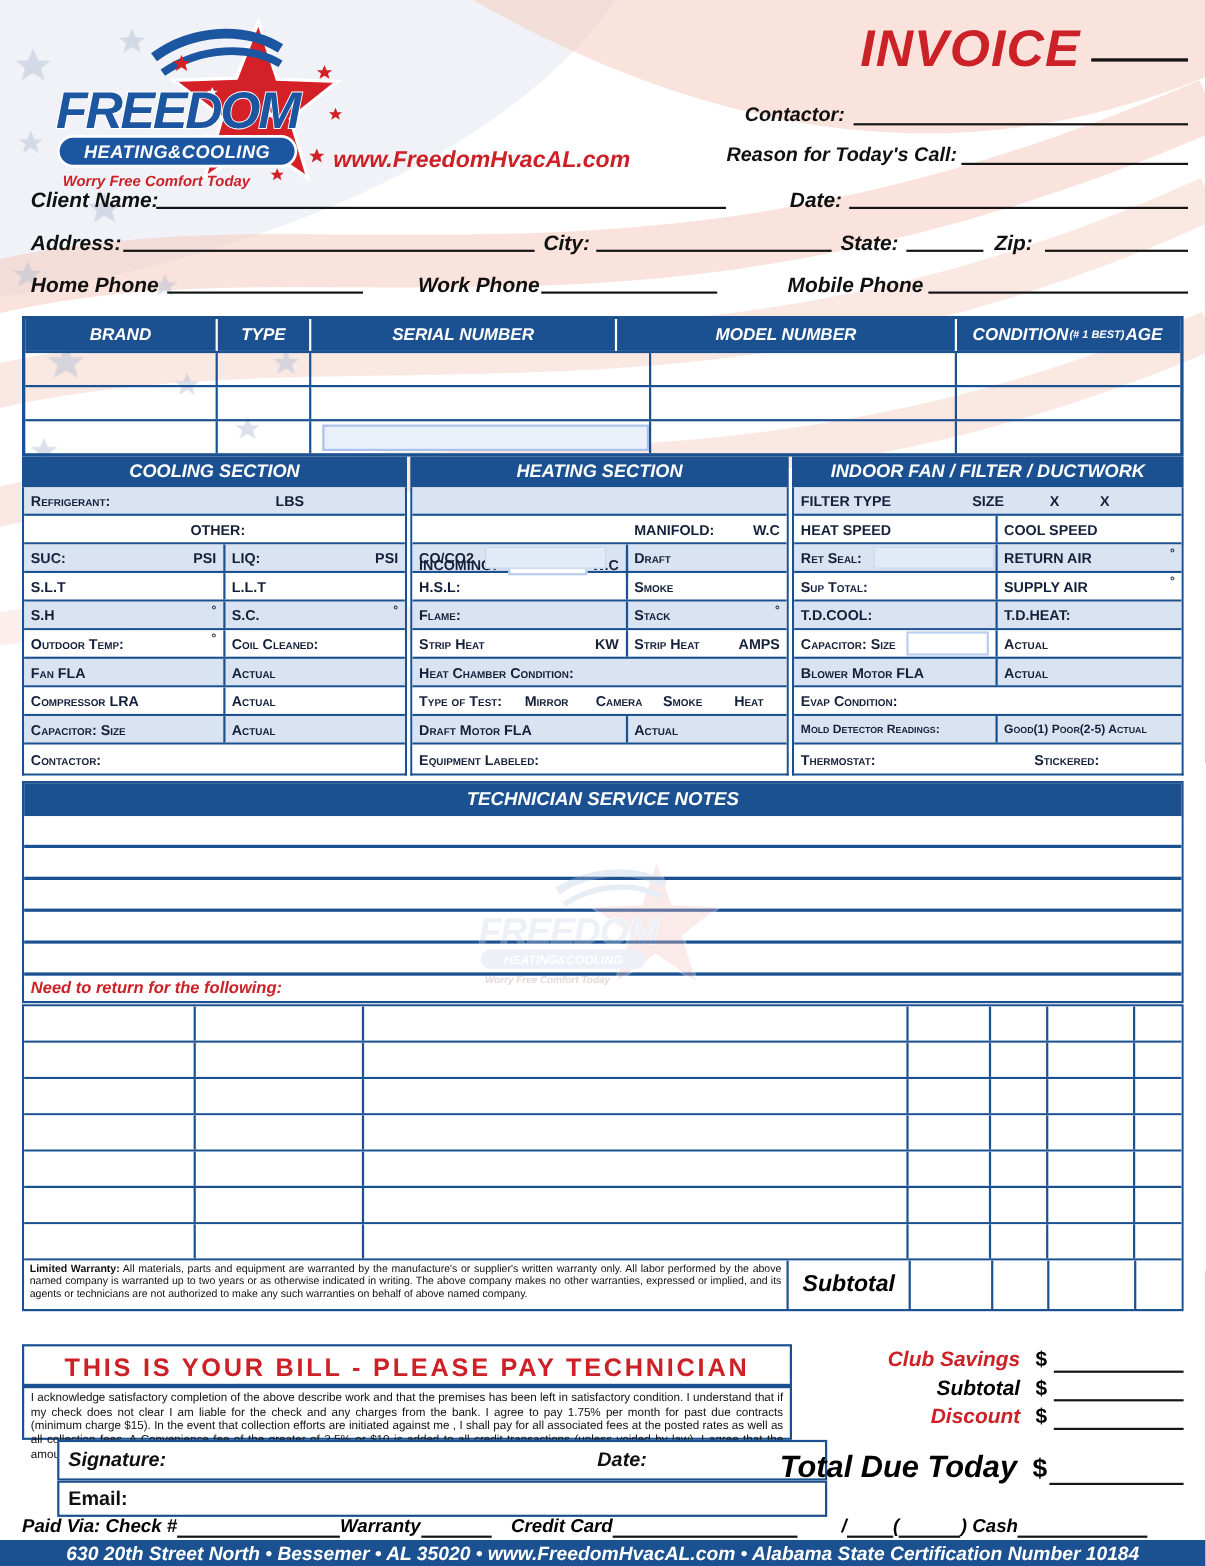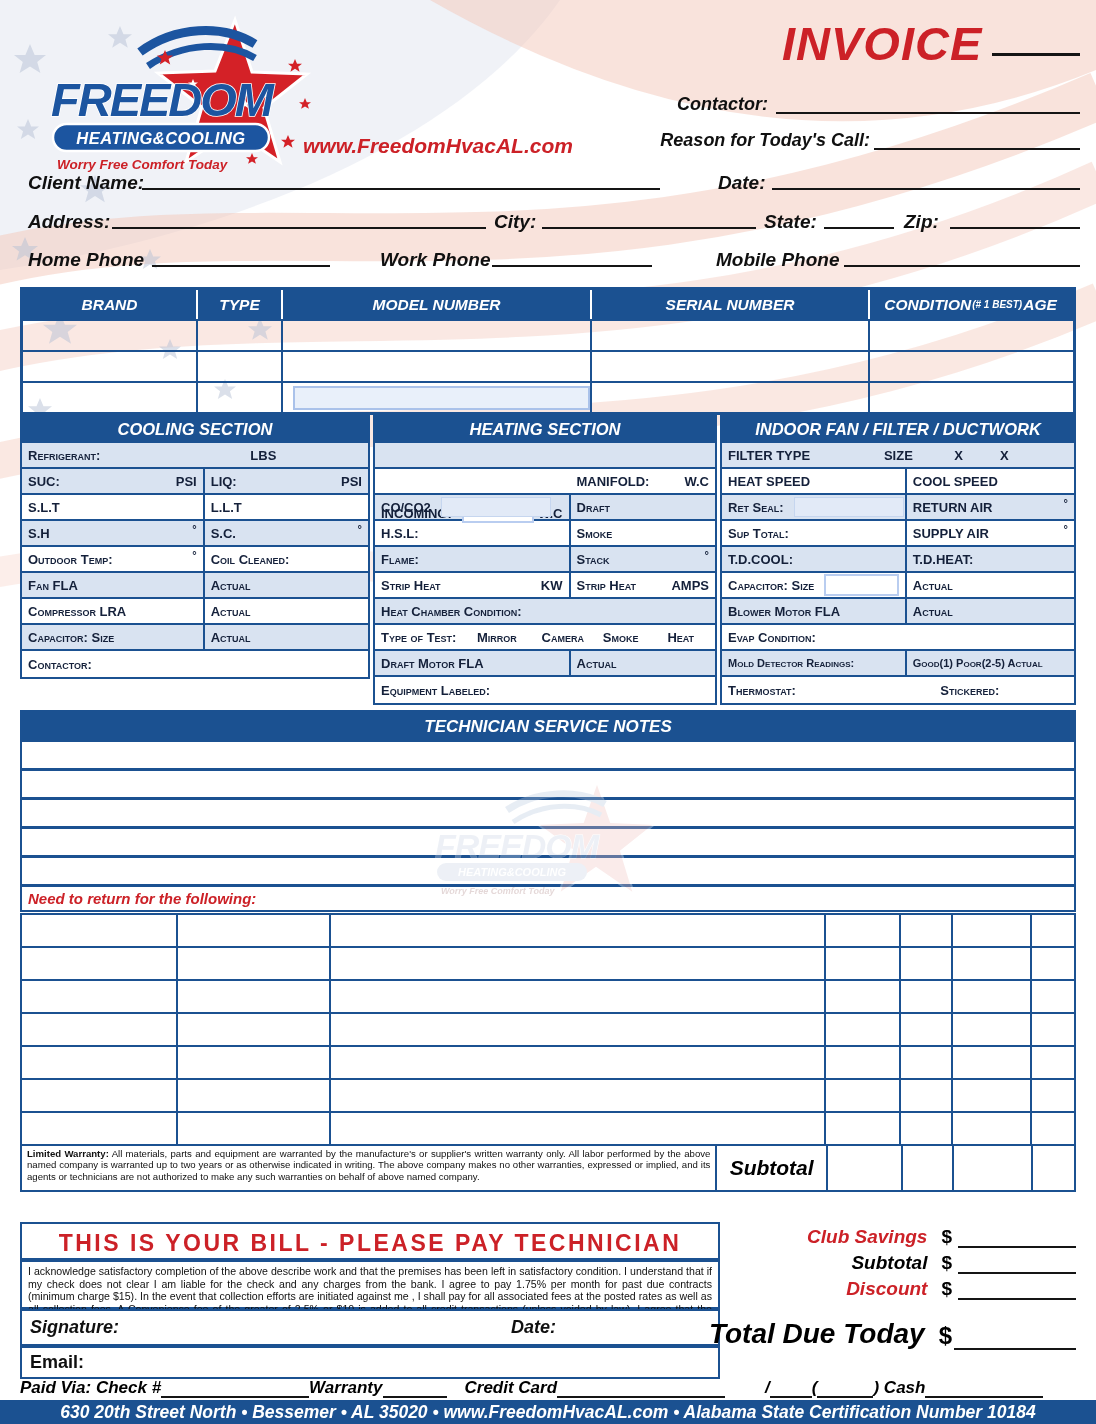--- a/index.html
+++ b/index.html
@@ -65,21 +65,21 @@
   .svc-bot{display:flex;height:44px;background:#fff;}
   .svc-bot>div{border-right:2.5px solid var(--blue);height:100%;}
   .svc-bot>div:last-child{border-right:none;}
   .lw{font-size:9.6px;line-height:1.18;padding:2px 5px;text-align:justify;color:#101010;}
   .subl{display:flex;align-items:center;justify-content:center;font-weight:bold;font-style:italic;font-size:21px;}
   
   .bbox{left:20px;width:700px;border:2.5px solid var(--blue);background:#fff;position:absolute;z-index:1;}
   .banner{height:38px;display:flex;align-items:center;justify-content:center;color:var(--red);
     font-weight:900;font-size:23px;letter-spacing:2.5px;}
   .ack{font-size:10.6px;line-height:1.2;padding:3px 6px;text-align:justify;color:#101010;}
-  .sigrow{height:37px;display:flex;align-items:center;}
+  .sigrow{height:37px;display:flex;align-items:center;margin-left:32px;}
   .pv{left:20px;top:1378px;width:1056px;display:flex;align-items:flex-end;font-size:17px;z-index:1;}
   .pv b{font-weight:bold;font-style:italic;white-space:nowrap;}
   .pvl{border-bottom:2px solid var(--ink);height:16px;}
   
   .tot-row{position:absolute;z-index:1;right:20px;display:flex;align-items:flex-end;}
   .tot-lab{font-weight:bold;font-style:italic;font-size:19px;text-align:right;}
   .tot-lab.red{color:var(--red);}
   .dollar{font-weight:bold;font-size:19px;margin:0 6px 0 14px;}
   .tline{border-bottom:2px solid var(--ink);height:16px;width:118px;}
   .footer{position:absolute;left:0;top:1400px;width:1096px;height:24px;background:var(--blue);color:#fff;
@@ -165,22 +165,22 @@
   <div class="z line" style="left:152px;top:247px;width:178px"></div>
   <div class="z lab-it" style="left:380px;top:249px">Work Phone</div>
   <div class="z line" style="left:492px;top:247px;width:160px"></div>
   <div class="z lab-it" style="left:716px;top:249px">Mobile Phone</div>
   <div class="z line" style="left:844px;top:247px;width:236px"></div>
 
   <div class="z equip" id="equip">
       <div class="eq-h">
         <div style="width: 175px;">BRAND</div>
         <div style="width: 85px;">TYPE</div>
+        <div style="width: 278px;">SERIAL NUMBER</div>
         <div style="width: 309px;">MODEL NUMBER</div>
-        <div style="width: 278px;">SERIAL NUMBER</div>
         <div style="width: 201px;">
           <span>CONDITION</span>
           <span class="cond-note">(# 1 BEST)</span>
           <span>AGE</span>
         </div>
       </div>
       <div class="eq-r">
         <div style="width: 175px;"></div>
         <div style="width: 85px;"></div>
         <div style="width: 309px;"></div>
@@ -205,20 +205,25 @@
       </div>
     </div>
 
   <div class="z" id="sections" style="left:20px;top:415px;width:1056px;height:290px">
       <div class="sec-title" style="left: 0px; width: 350px;">COOLING SECTION</div>
       <div class="sec-col" style="left: 0px; width: 350px;">
         <div class="srow lt">
           <div class="cell" style="width: 100%;">
             <span class="lab sc">Refrigerant:</span>
             <span class="part" style="left: 66%;">LBS</span>
+          </div>
+        </div>
+        <div class="srow wh">
+          <div class="cell ctr" style="width: 100%;">
+            <span class="lab">OTHER:</span>
           </div>
         </div>
         <div class="srow lt">
           <div class="cell split1" style="width: 52.8%;">
             <span class="lab">SUC:</span>
             <span class="rsuf">PSI</span>
           </div>
           <div class="cell" style="width: 47.2%;">
             <span class="lab">LIQ:</span>
             <span class="rsuf">PSI</span>

